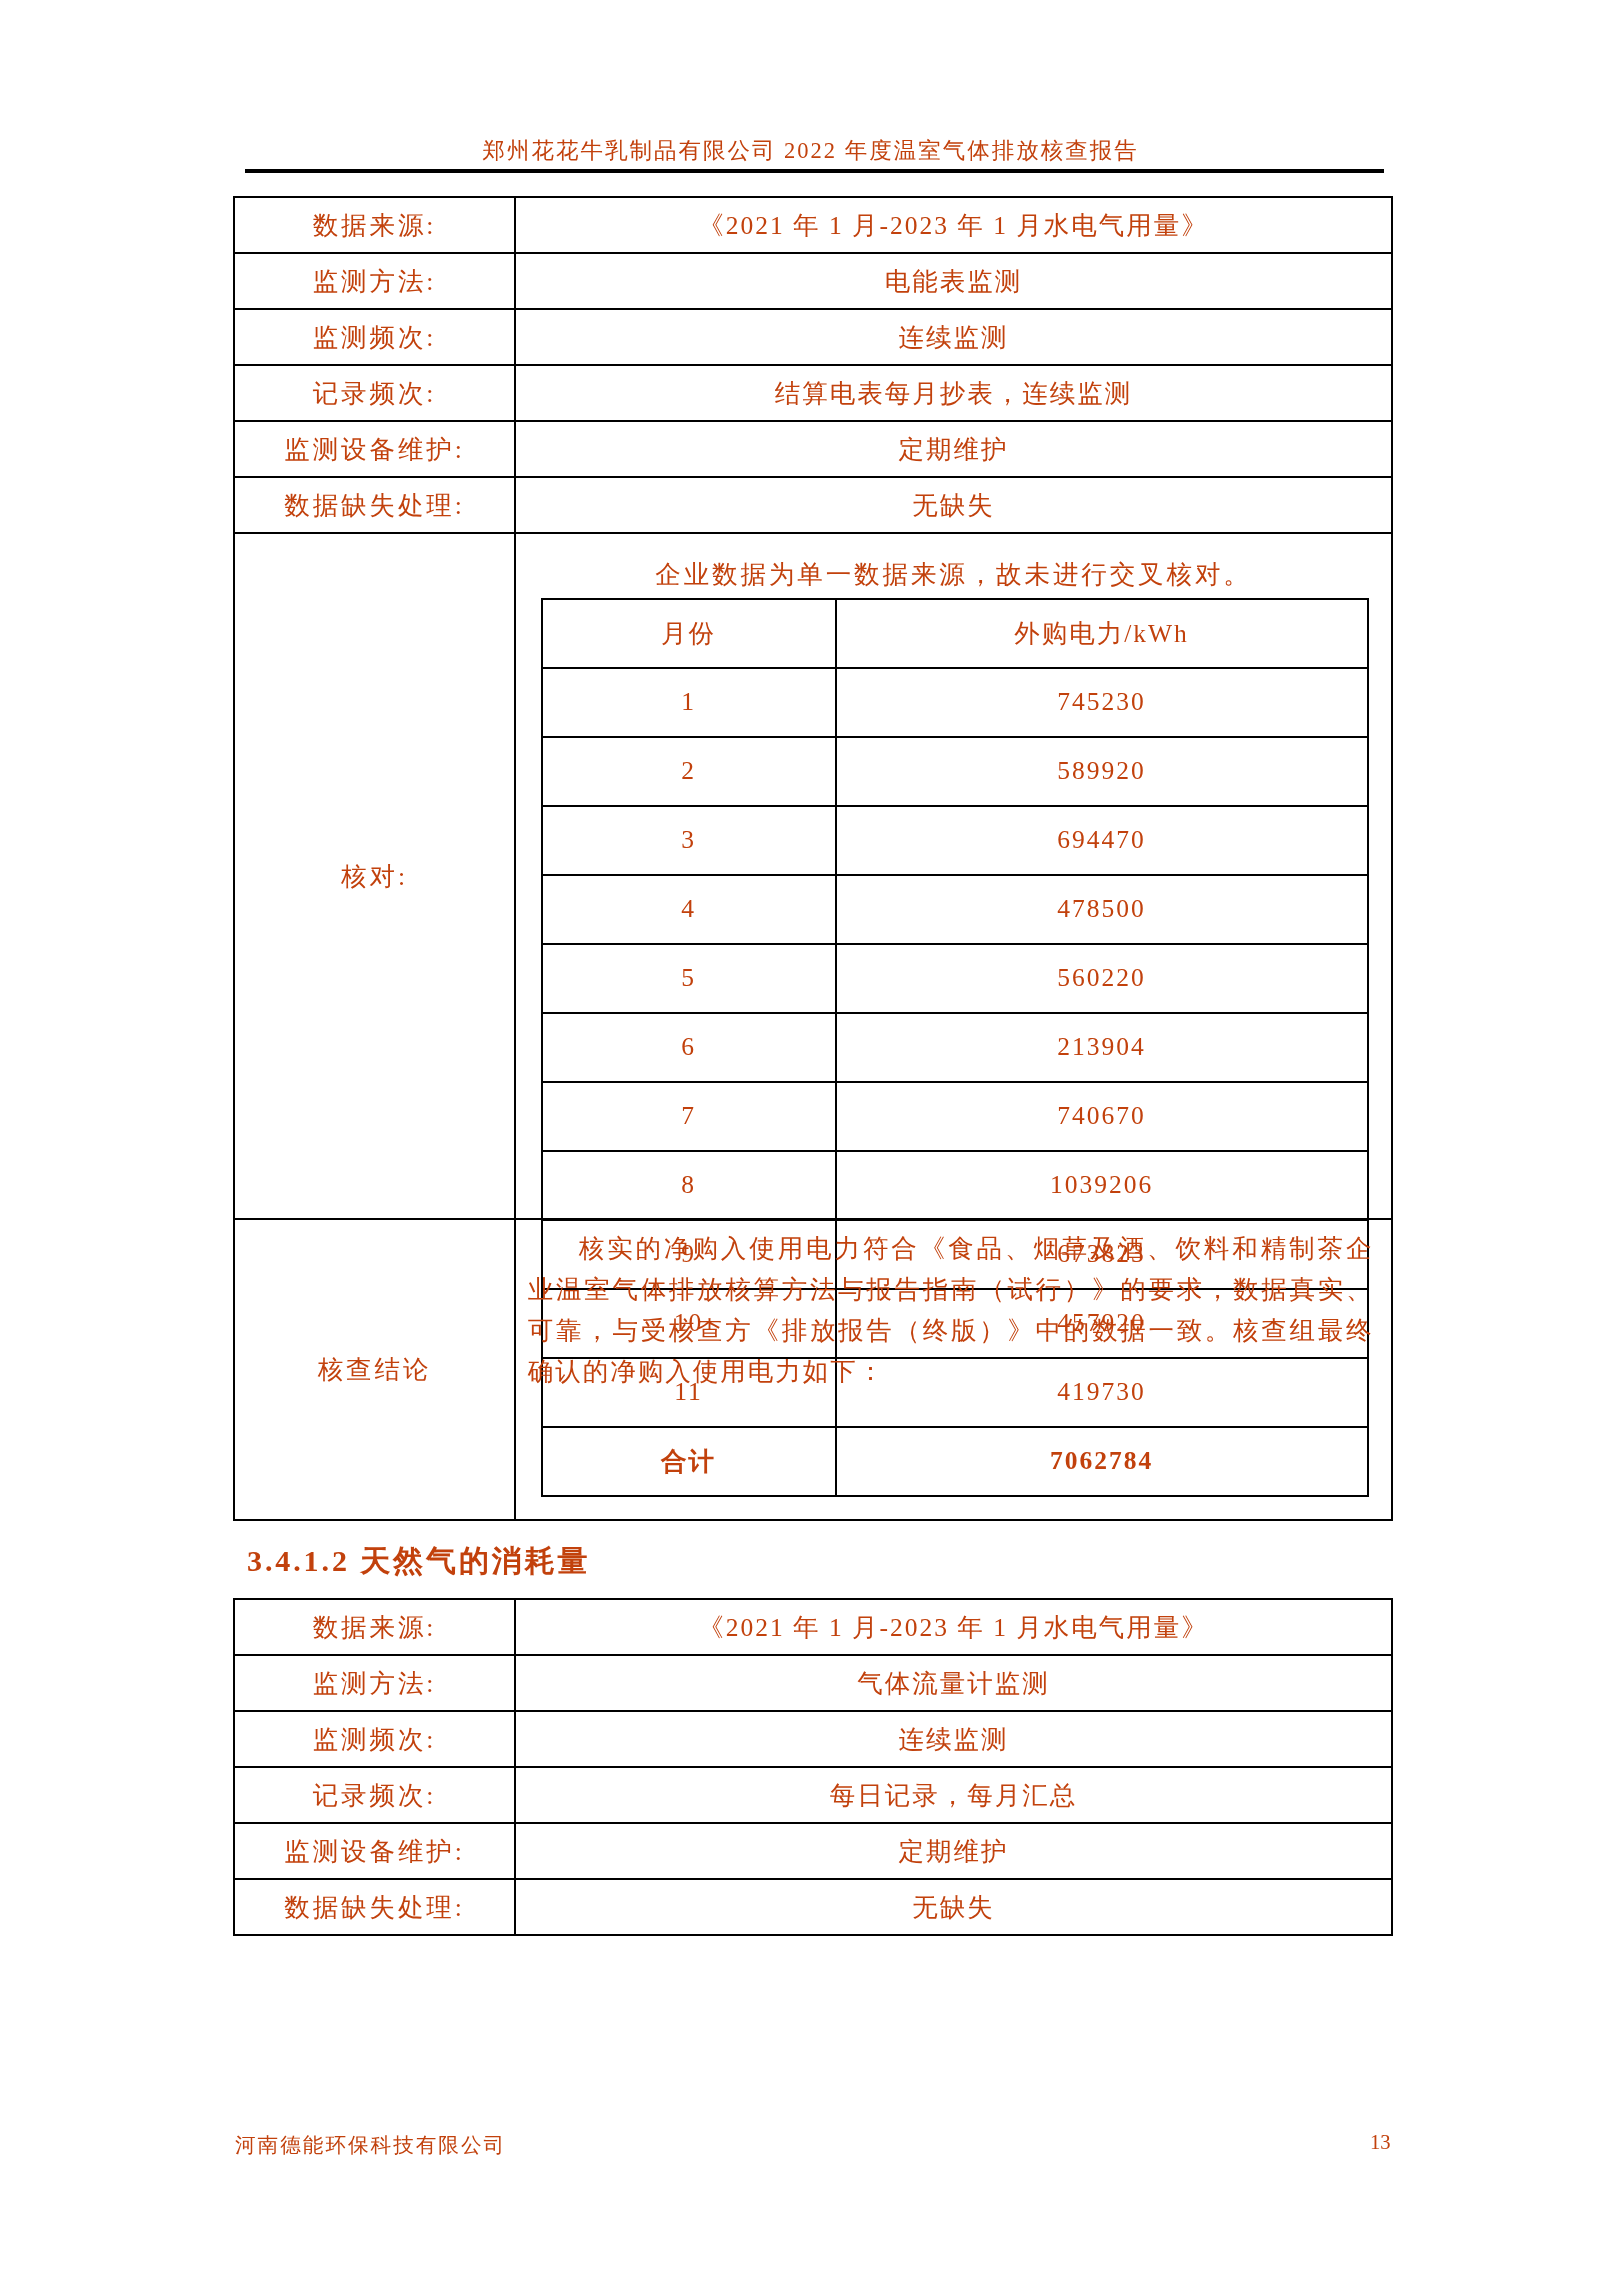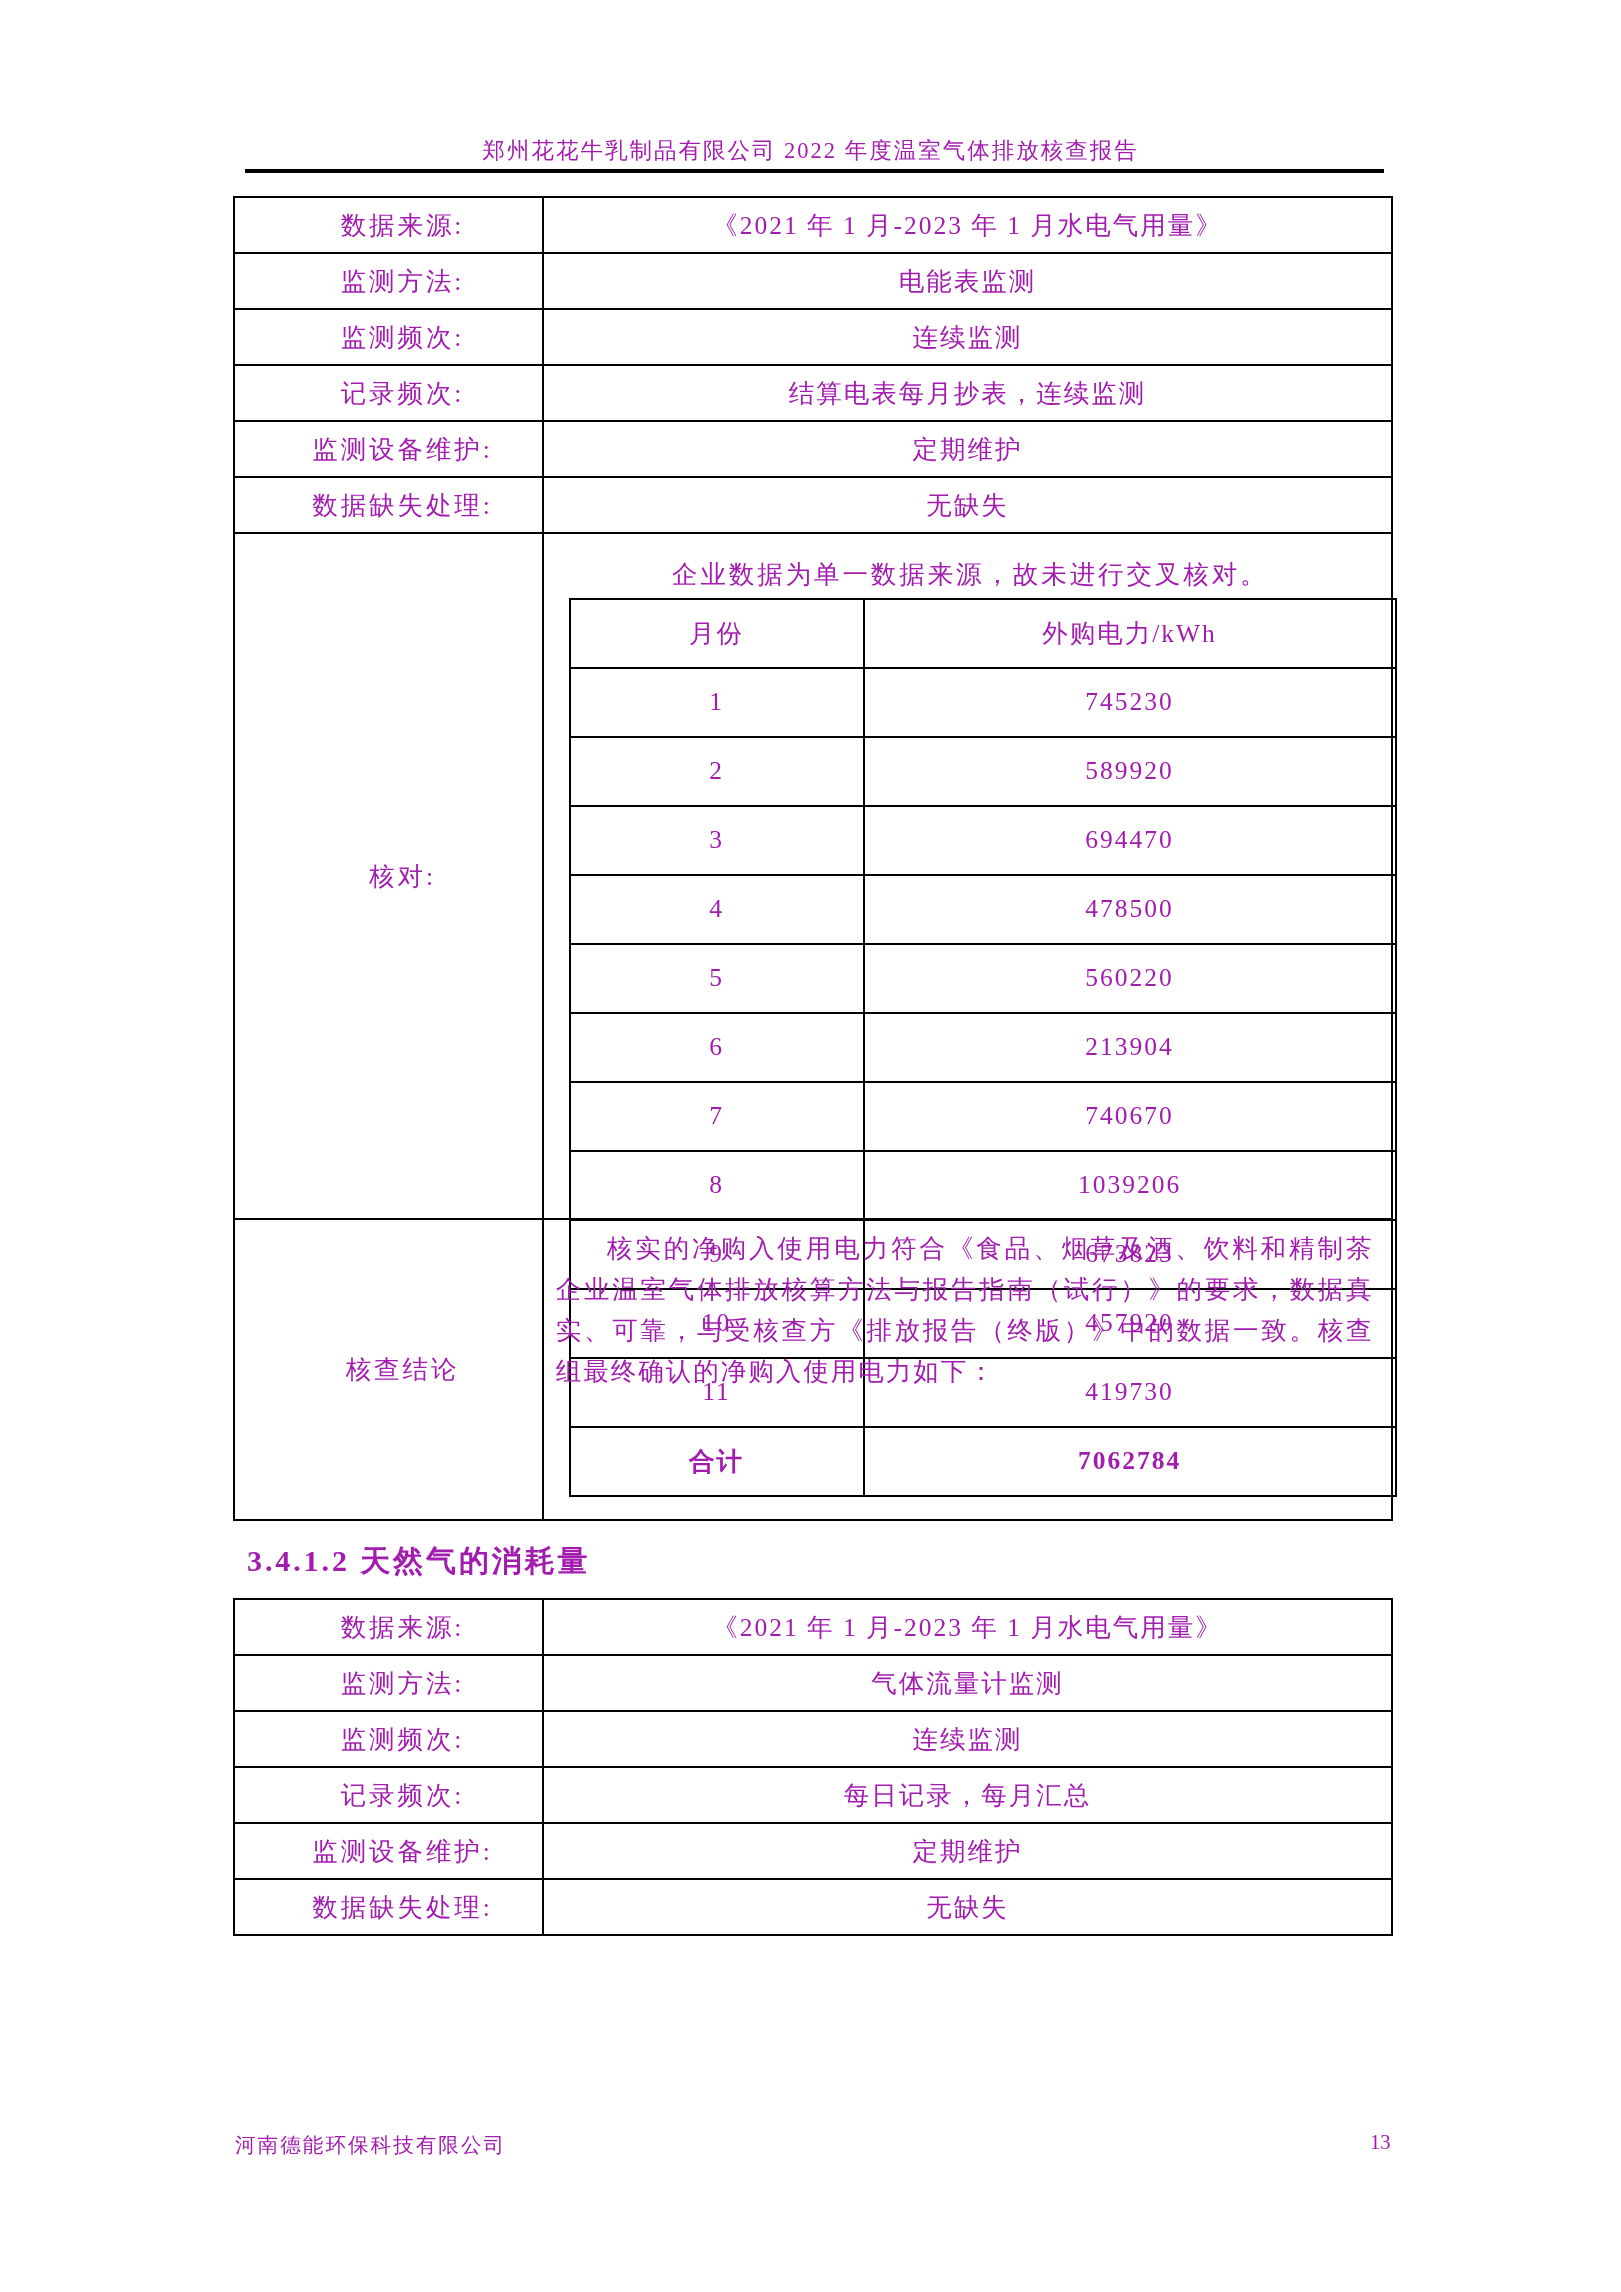--- a/index.html
+++ b/index.html
@@ -1,17 +1,17 @@
 <!DOCTYPE html>
 <html><head>
 <meta charset="utf-8">
 <style>
   html,body{margin:0;padding:0;background:#ffffff;}
   .page{
-    position:relative;width:1621px;height:2293px;background:#ffffff;color:#a21caf;
+    position:relative;width:1621px;height:2293px;background:#ffffff;color:#c2410c;
     font-family:"Liberation Serif","DejaVu Serif",serif;font-size:25.5px;
     overflow:hidden;margin:0 auto;
   }
   .header-title{
     position:absolute;top:135px;left:0;width:100%;text-align:center;
     font-size:22.5px;letter-spacing:2px;white-space:nowrap;
   }
   .header-rule{position:absolute;top:169px;left:245px;width:1139px;height:3.9px;background:#000;}
 
   .main-table{
@@ -19,21 +19,20 @@
   }
   .t1{top:196px;}
   .t2{top:1598px;}
   .t-row{display:flex;border-top:2px solid #000;}
   .t-row:first-child{border-top:none;}
   .t-row-simple{height:54px;}
   .t-label{
     width:281px;flex:0 0 281px;border-right:2px solid #000;display:flex;
     align-items:center;justify-content:center;letter-spacing:2.9px;box-sizing:border-box;
     text-align:center;
-    margin-left:28px;
   }
   .t-value{
     flex:1;display:flex;align-items:center;justify-content:center;
     letter-spacing:2px;text-align:center;box-sizing:border-box;
   }
   .t-row-check{height:684px;}
   .t-row-conclusion{height:299px;}
   .t-value-block{flex:1;display:block;box-sizing:border-box;}
   .check-note{margin-top:23px;text-align:center;letter-spacing:2.9px;}
   .inner-table{

